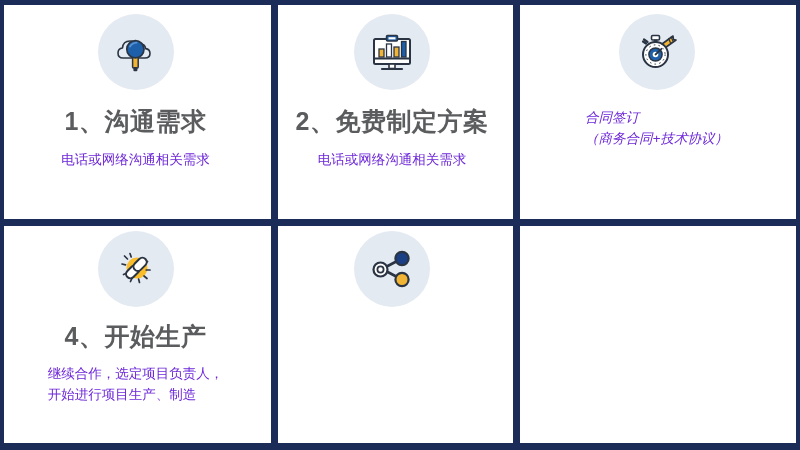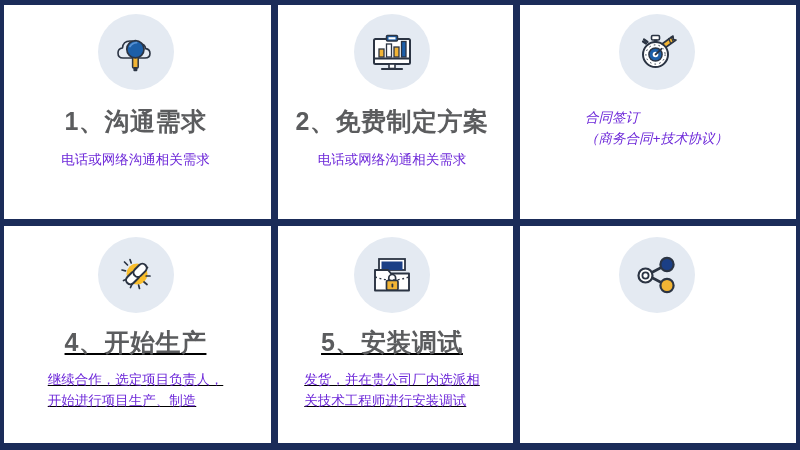--- a/index.html
+++ b/index.html
@@ -49,21 +49,21 @@
   }
   .cell {
     position: relative;
     box-sizing: border-box;
     display: flex;
     flex-direction: column;
     align-items: center;
     overflow: hidden;
   }
   .cell.r1 { padding-top: 14px; }
-  .cell.r2 { padding-top: 18px; text-decoration: underline; }
+  .cell.r2 { padding-top: 12px; }
 
   
   .icon-badge {
     width: 76px;
     height: 76px;
     border-radius: 50%;
     background: #e4eaf2;
     display: flex;
     align-items: center;
     justify-content: center;
@@ -175,36 +175,20 @@
             <rect x="12.5" y="20" width="15" height="8.6" rx="4.3" fill="#ffffff" stroke="#2b3443" stroke-width="2"></rect>
             <rect x="23" y="20" width="15" height="8.6" rx="4.3" fill="#ffffff" stroke="#2b3443" stroke-width="2"></rect>
           </g>
         </svg>
       </div>
       <div class="step-title">4、开始生产</div>
       <div class="step-desc">继续合作，选定项目负责人，
 开始进行项目生产、制造</div>
     </div>
 
-    <div class="cell r2 c2">
-      <div class="icon-badge">
-        <svg width="50" height="50" viewBox="0 0 50 50">
-          <rect x="12" y="9" width="26" height="11" fill="#ffffff" stroke="#2b3443" stroke-width="1.8"></rect>
-          <rect x="14.5" y="11.5" width="21" height="8.5" fill="#1b3f85"></rect>
-          <path d="M8 20 h13 l3 3.5 h18 v17 h-34 z" fill="#ffffff" stroke="#2b3443" stroke-width="1.9" stroke-linejoin="round"></path>
-          <path d="M8 27 q17 6 34 0" fill="none" stroke="#2b3443" stroke-width="1.4" stroke-dasharray="2 2.6"></path>
-          <rect x="19.5" y="30.5" width="11.5" height="9.5" rx="1.2" fill="#f2b434" stroke="#2b3443" stroke-width="1.7"></rect>
-          <path d="M21.8 30.5 v-2.6 a3.4 3.4 0 0 1 6.8 0 v2.6" fill="none" stroke="#2b3443" stroke-width="1.7"></path>
-          <rect x="24.5" y="33.5" width="1.8" height="4" rx="0.9" fill="#2b3443"></rect>
-        </svg>
-      </div>
-      <div class="step-title">5、安装调试</div>
-      <div class="step-desc">发货，并在贵公司厂内选派相
-关技术工程师进行安装调试</div>
-    </div>
 
     <div class="cell r2 c3">
       <div class="icon-badge">
         <svg width="50" height="50" viewBox="0 0 50 50">
           <line x1="15" y1="25" x2="34" y2="15" stroke="#2b3443" stroke-width="2.6"></line>
           <line x1="15" y1="25" x2="34" y2="35" stroke="#2b3443" stroke-width="2.6"></line>
           <circle cx="13.5" cy="25.5" r="7" fill="#ffffff" stroke="#2b3443" stroke-width="2.2"></circle>
           <circle cx="13.5" cy="25.5" r="3.1" fill="#ffffff" stroke="#2b3443" stroke-width="1.8"></circle>
           <circle cx="35" cy="14.5" r="6.6" fill="#1b3f85" stroke="#2b3443" stroke-width="2.2"></circle>
           <circle cx="35" cy="35.5" r="6.6" fill="#f2b434" stroke="#2b3443" stroke-width="2.2"></circle>

